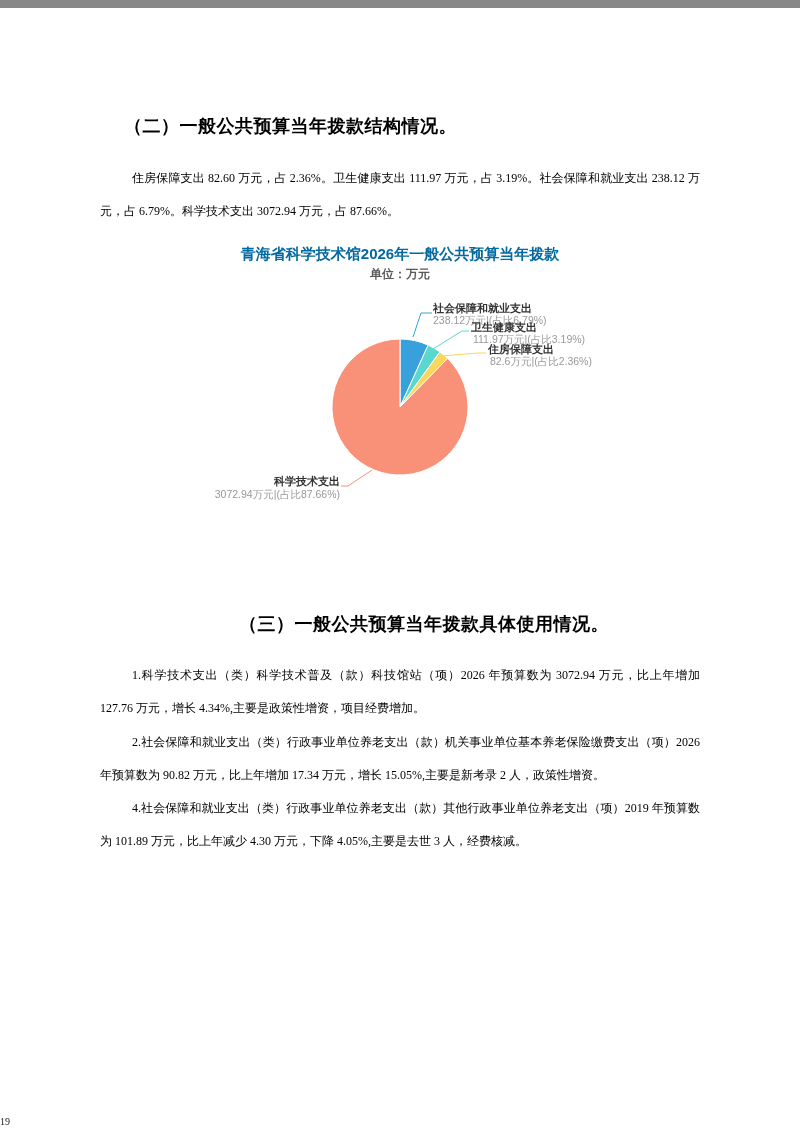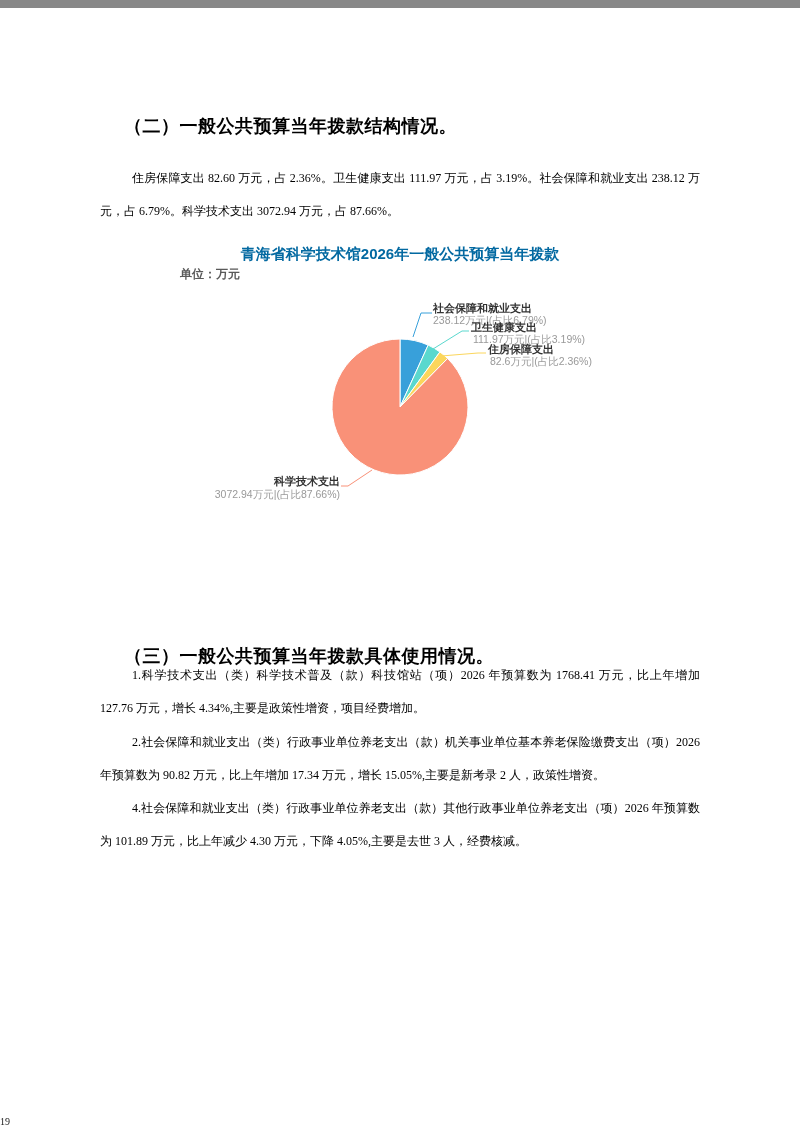--- a/index.html
+++ b/index.html
@@ -18,21 +18,21 @@
     left: 124px;
     width: 600px;
     font-family: "Liberation Sans", sans-serif;
     font-weight: bold;
     font-size: 18px;
     color: #000;
     letter-spacing: 0.5px;
     white-space: nowrap;
   }
   #heading-2 { top: 106px; }
-  #heading-3 { top: 636px; }
+  #heading-3 { top: 604px; text-align: center; }
   .bodytext {
     position: absolute;
     left: 100px;
     width: 600px;
     font-size: 12px;
     line-height: 33.3px;
     text-align: justify;
     text-justify: inter-ideograph;
   }
   #para-structure { top: 154px; }
@@ -43,21 +43,21 @@
     left: 180px; top: 237px;
     width: 440px; height: 272px;
     font-family: "Liberation Sans", sans-serif;
   }
   .chart-title {
     position: absolute; top: 0; left: 0; width: 440px;
     text-align: center; font-size: 15px; font-weight: bold; color: #0369a1;
   }
   .chart-subtitle {
     position: absolute; top: 21px; left: 0; width: 440px;
-    font-size: 12px; font-weight: bold; color: #595959;
+    text-align: center; font-size: 12px; font-weight: bold; color: #595959;
   }
   .chart svg { position: absolute; left: 0; top: 0; }
   .chart text { font-family: "Liberation Sans", sans-serif; }
   .pie-label-name  { font-size: 11px; font-weight: bold; fill: #333333; }
   .pie-label-value { font-size: 10.5px; fill: #999999; }
   .leader { fill: none; stroke-width: 1; }
   .slice { stroke: #ffffff; stroke-width: 1; stroke-linejoin: round; }
   .page-number {
     position: absolute; left: 0; top: 1108px; width: 800px;
     font-size: 10px; color: #222;
@@ -100,20 +100,20 @@
       <text class="pie-label-value" x="310" y="120">82.6万元|(占比2.36%)</text>
 
       <text class="pie-label-name" x="160" y="240" text-anchor="end">科学技术支出</text>
       <text class="pie-label-value" x="160" y="253" text-anchor="end">3072.94万元|(占比87.66%)</text>
     </svg>
   </div>
 
   <div id="heading-3" class="heading">（三）一般公共预算当年拨款具体使用情况。</div>
 
   <div id="paras-usage" class="bodytext">
-    <p>1.科学技术支出（类）科学技术普及（款）科技馆站（项）2026 年预算数为 1768.41 万元，比上年增加 127.76 万元，增长 4.34%,主要是政策性增资，项目经费增加。</p>
+    <p>1.科学技术支出（类）科学技术普及（款）科技馆站（项）2026 年预算数为 3072.94 万元，比上年增加 127.76 万元，增长 4.34%,主要是政策性增资，项目经费增加。</p>
     <p>2.社会保障和就业支出（类）行政事业单位养老支出（款）机关事业单位基本养老保险缴费支出（项）2026 年预算数为 90.82 万元，比上年增加 17.34 万元，增长 15.05%,主要是新考录 2 人，政策性增资。</p>
-    <p>4.社会保障和就业支出（类）行政事业单位养老支出（款）其他行政事业单位养老支出（项）2026 年预算数为 101.89 万元，比上年减少 4.30 万元，下降 4.05%,主要是去世 3 人，经费核减。</p>
+    <p>4.社会保障和就业支出（类）行政事业单位养老支出（款）其他行政事业单位养老支出（项）2019 年预算数为 101.89 万元，比上年减少 4.30 万元，下降 4.05%,主要是去世 3 人，经费核减。</p>
   </div>
 
   <div class="page-number">19</div>
 
 </div>
 
 </body></html>

